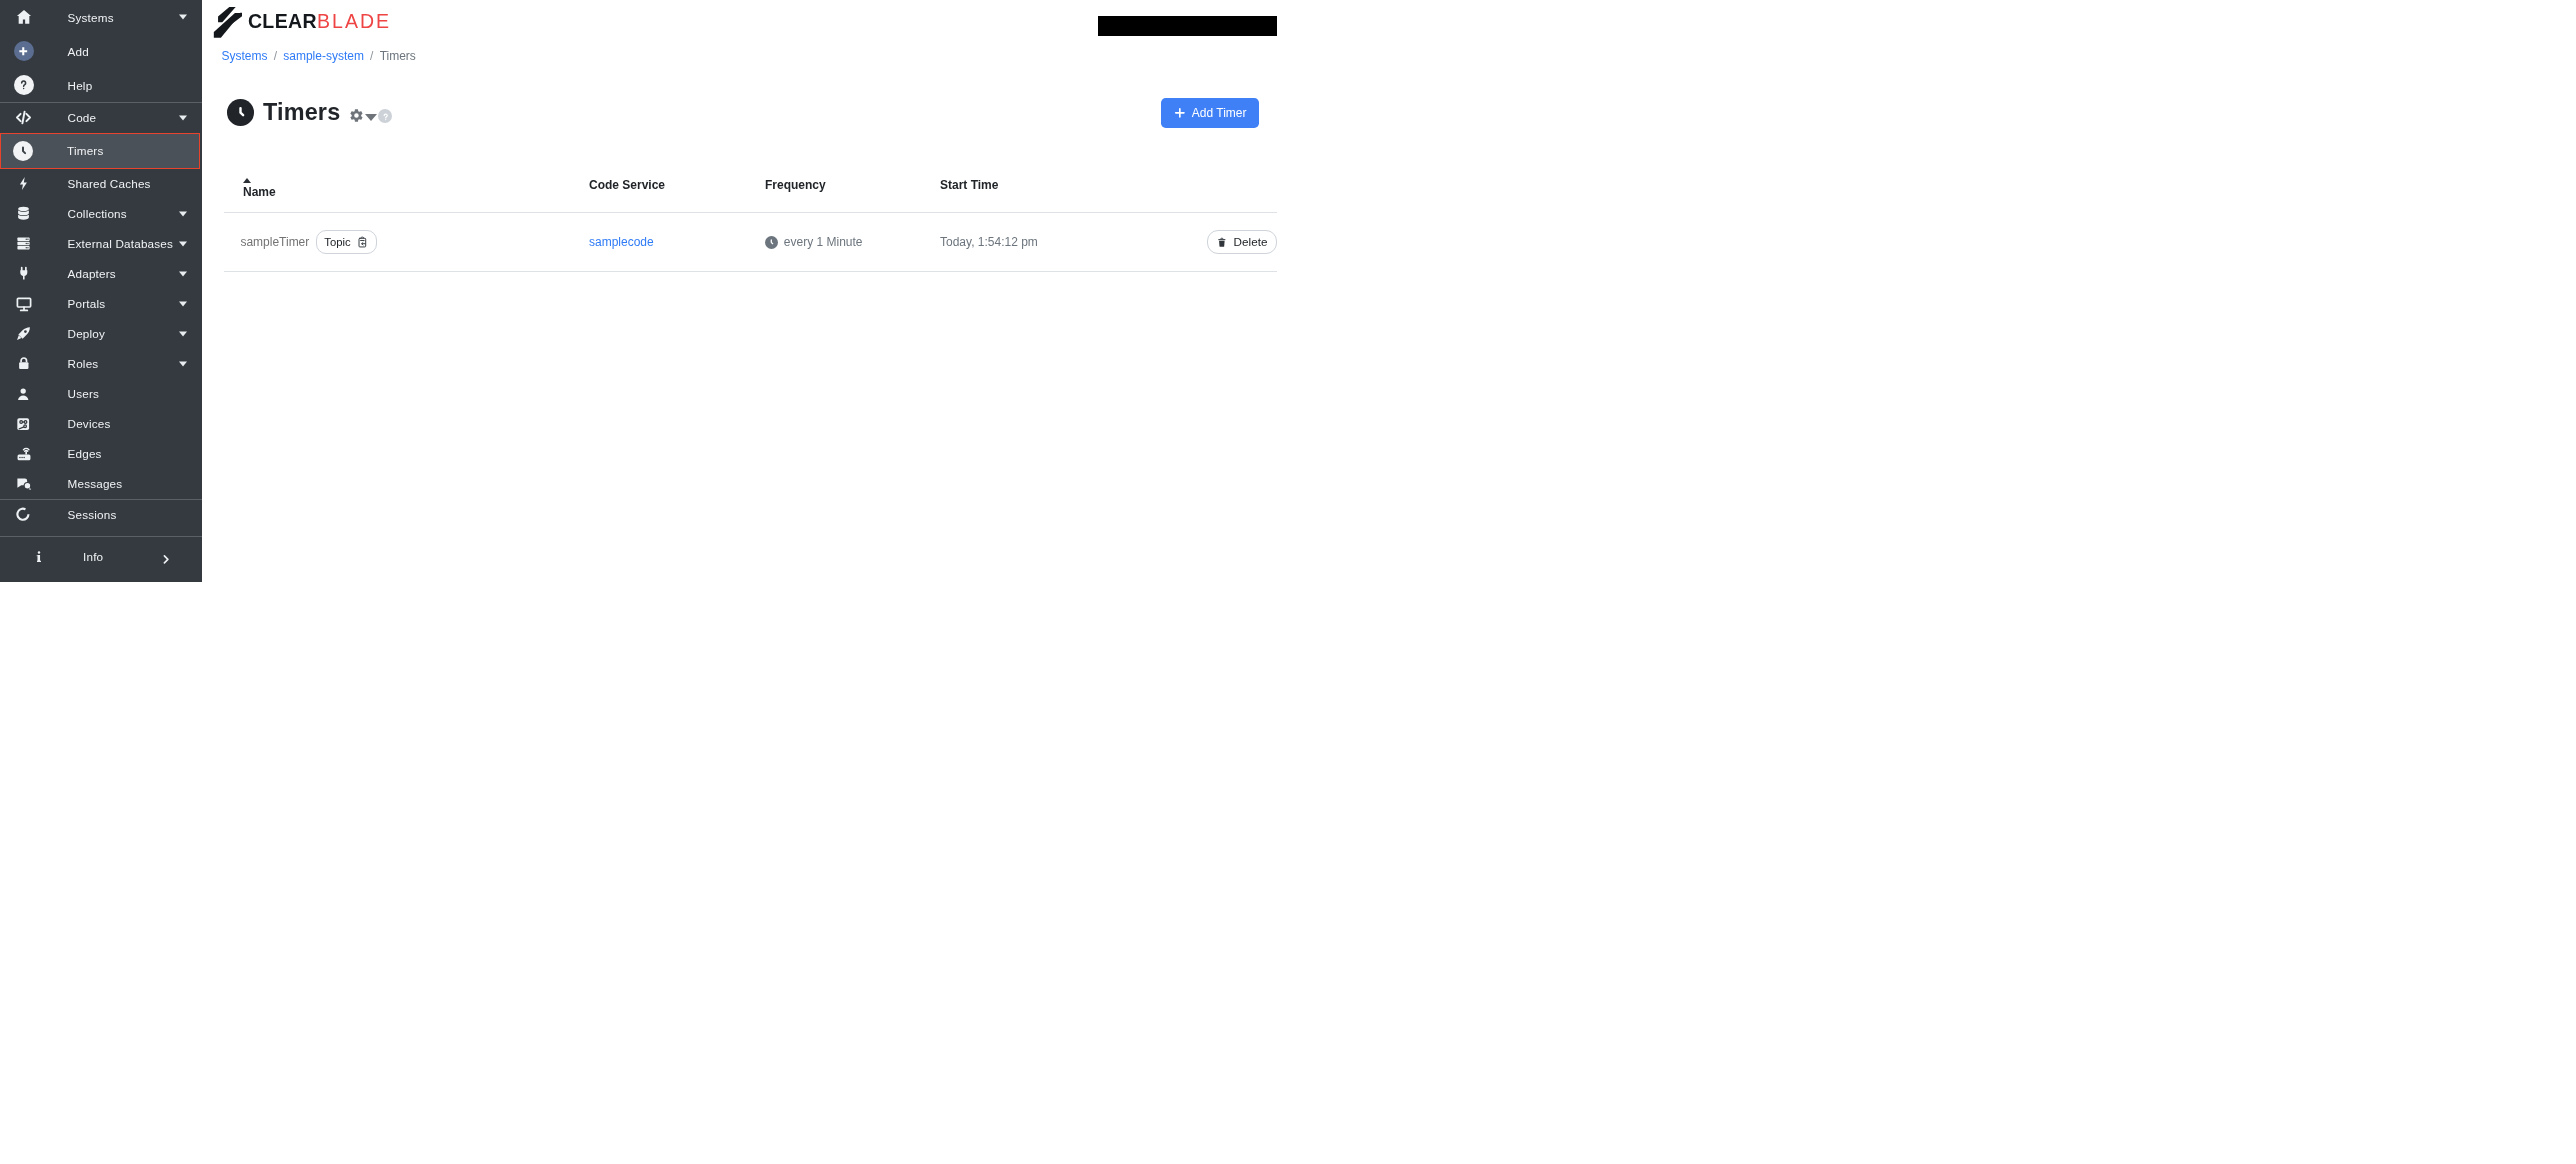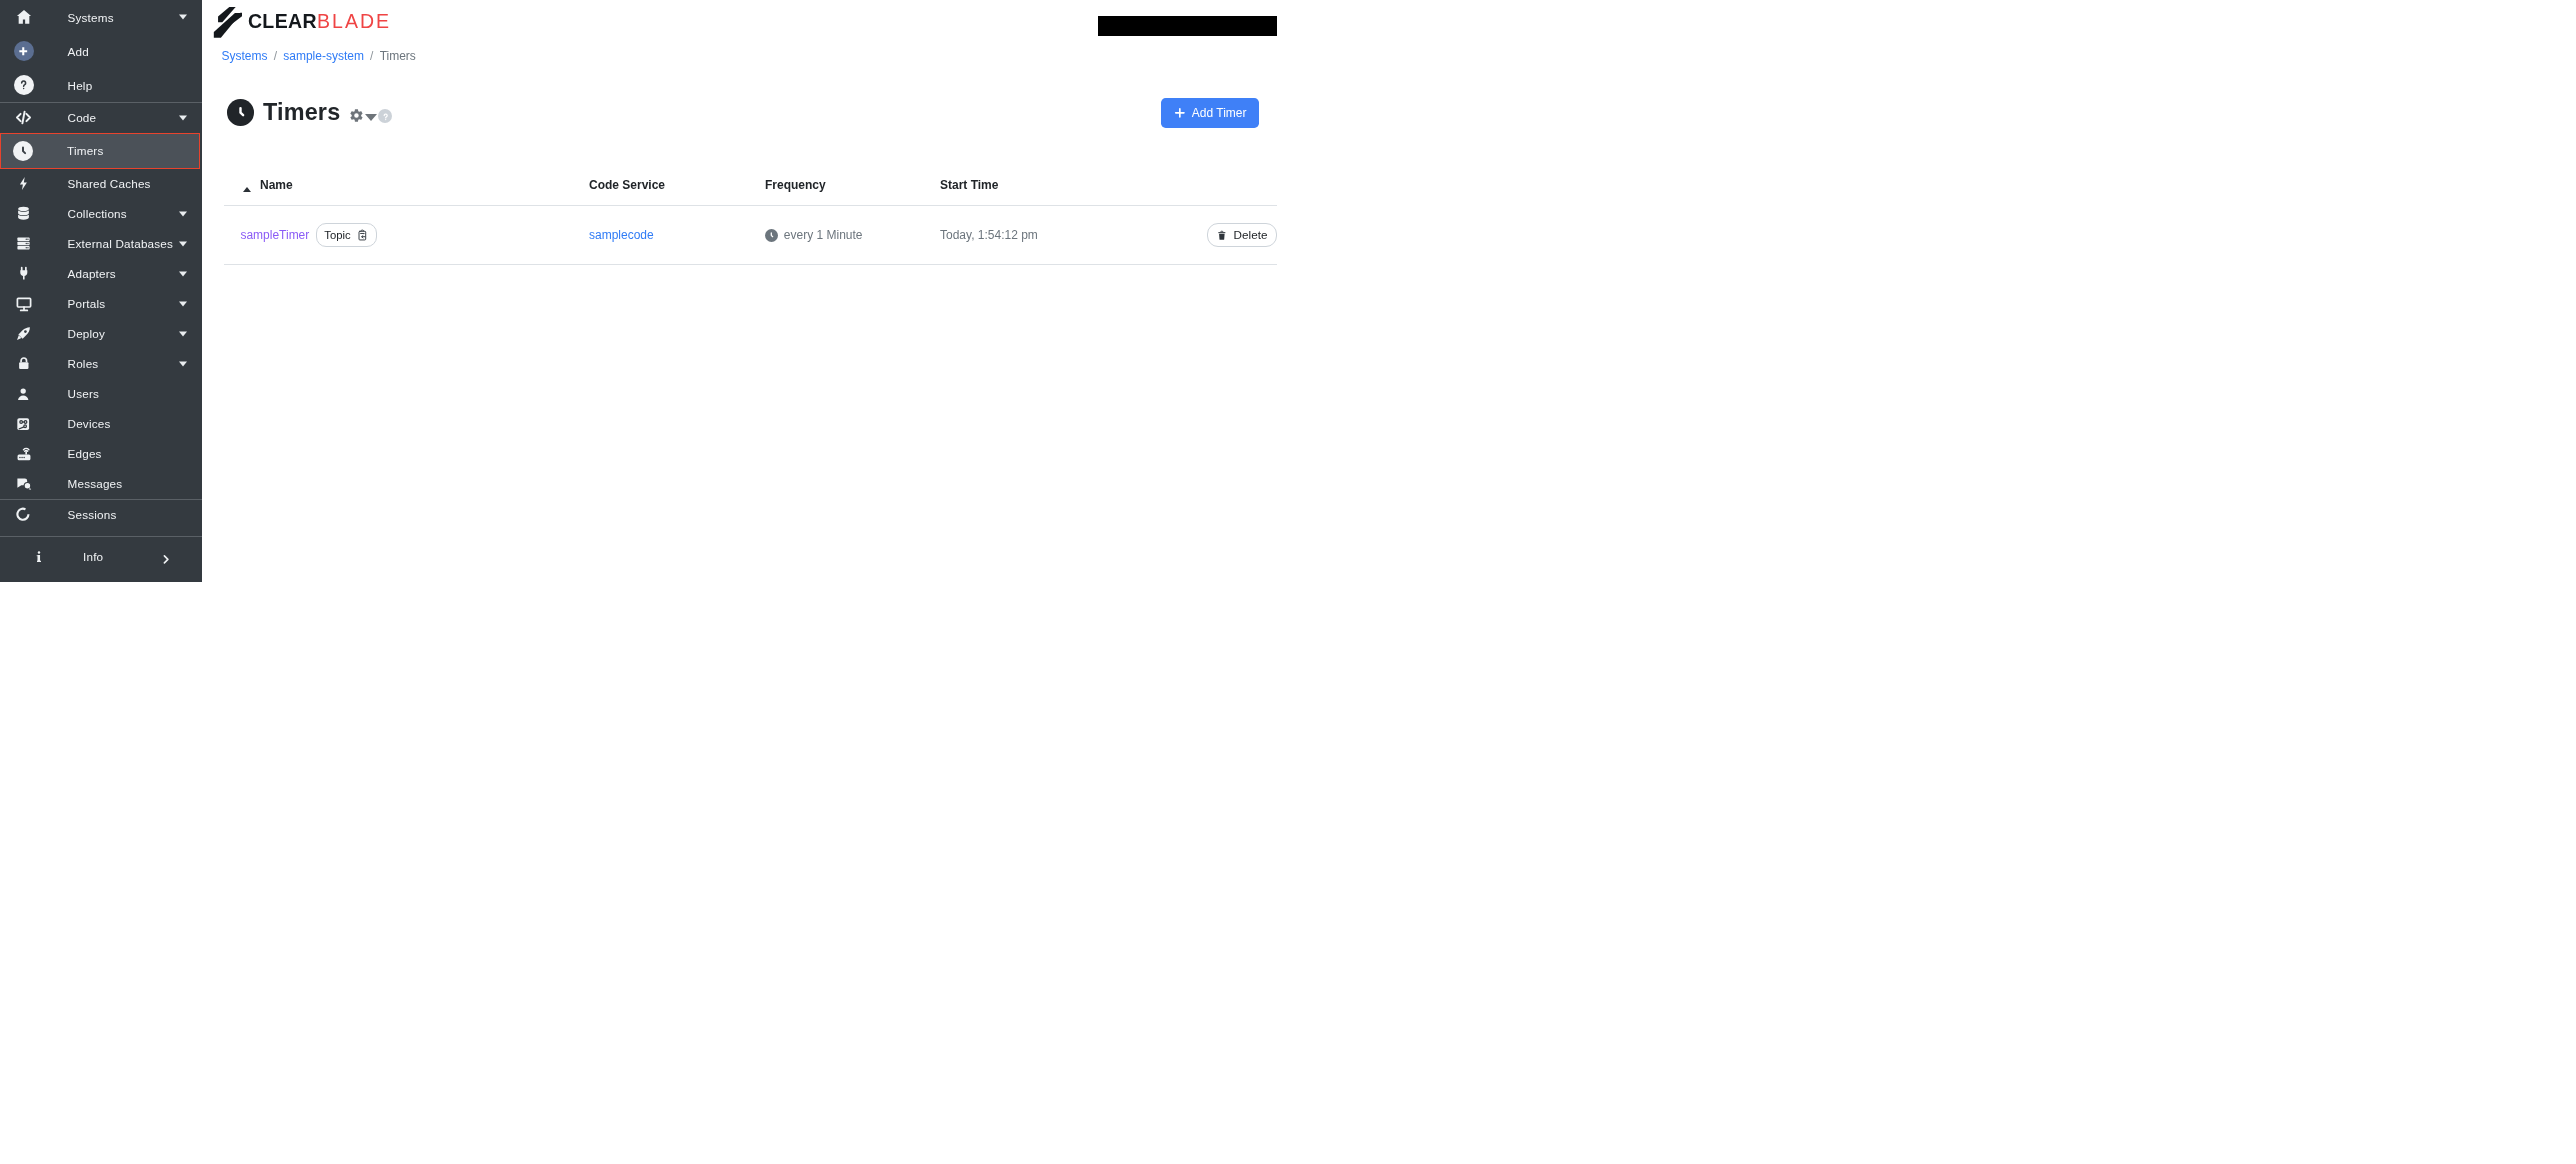--- a/index.html
+++ b/index.html
@@ -64,25 +64,25 @@
     position:absolute; right:29px; top:98px; height:30px; padding:0 12.5px;
     background:#3f80f7; color:#fff; border:none; border-radius:4.7px;
     font-size:12px; font-family:inherit; display:flex; align-items:center; gap:6.2px; cursor:pointer;
   }
 
   
   .table { position:absolute; left:22px; right:11px; top:162px; }
   .thead, .trow { display:grid; grid-template-columns:365px 176px 175px 251px 1fr; }
   .thead { padding:15.6px 0 13.3px; border-bottom:0.8px solid #dee2e6; }
   .th { font-weight:700; font-size:12px; color:#212529; }
-  .th.name-col { padding-left:19px; display:flex; align-items:flex-end; gap:9px; }
+  .th.name-col { padding-left:19px; display:flex; align-items:flex-start; gap:2px;flex-direction:column; }
   .sort-asc { width:0; height:0; border-left:4.3px solid transparent; border-right:4.3px solid transparent; border-bottom:5px solid #2b3036; cursor:pointer; }
   .trow { height:59px; align-items:center; border-bottom:0.8px solid #dee2e6; font-size:12px; color:#6c757d; }
   .td.name-col { padding-left:16.4px; display:flex; align-items:center; gap:7px; }
-  .timer-name { color:#8b5cf6; }
+  .timer-name { color:#737373; }
   .topic-btn {
     display:flex; align-items:center; gap:5.5px; border:0.8px solid #ced4da; background:#fff;
     border-radius:10px; padding:4.7px 7px; font-size:11.3px; color:#212529; font-family:inherit; cursor:pointer;
   }
   .code-link { color:#2f7bf6; text-decoration:none; cursor:pointer; }
   .freq-cell { display:flex; align-items:flex-end; gap:5.5px; }
   .freq-clock { width:13.3px; height:13.3px; border-radius:50%; background:#6c757d; display:flex; align-items:center; justify-content:center; flex:0 0 13.3px; }
   .actions-col { display:flex; justify-content:flex-end; }
   .delete-btn {
     display:flex; align-items:center; gap:5.5px; border:0.8px solid #ced4da; background:#fff;

